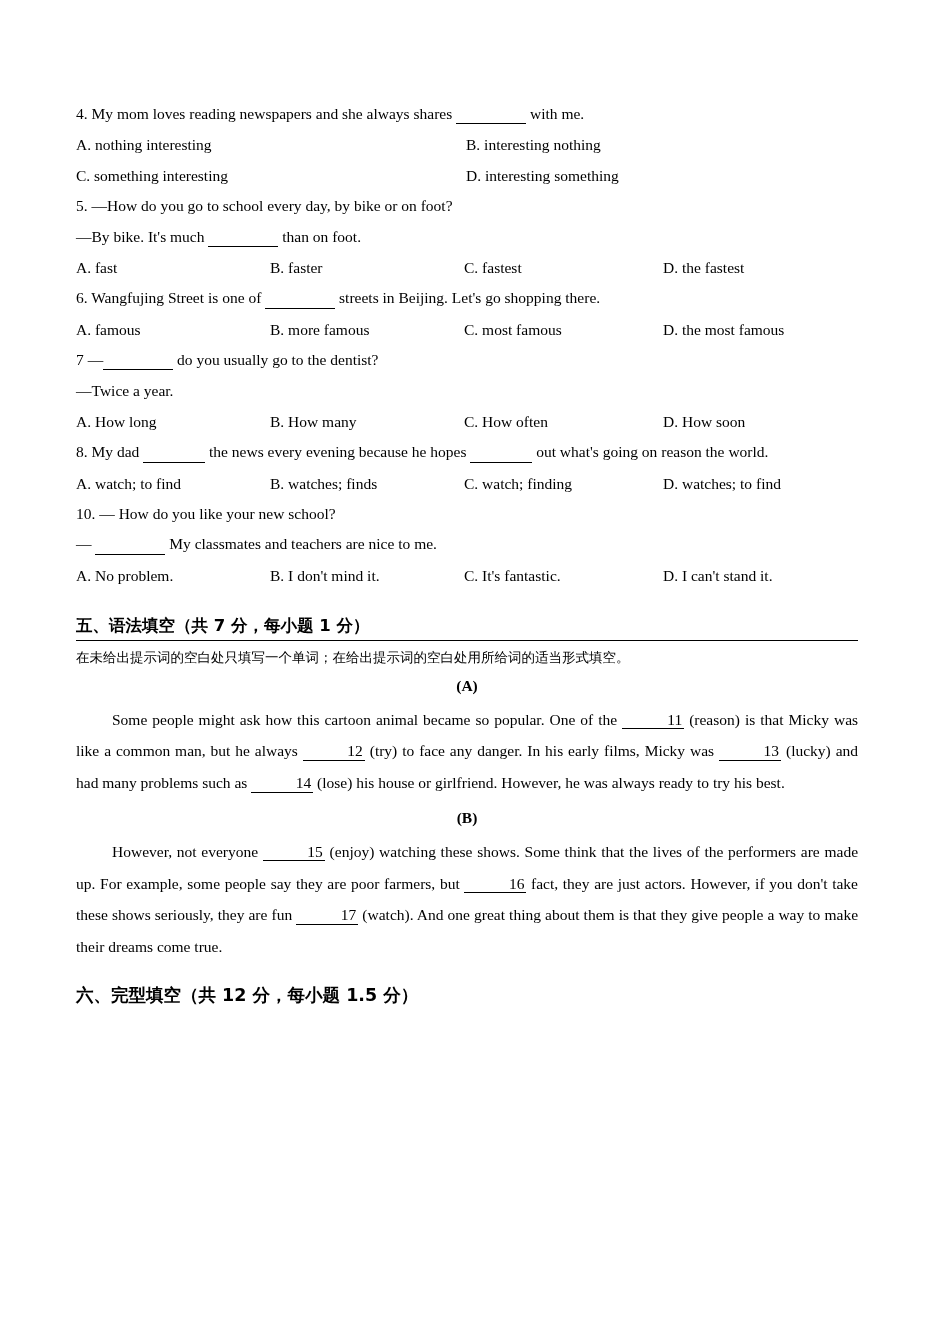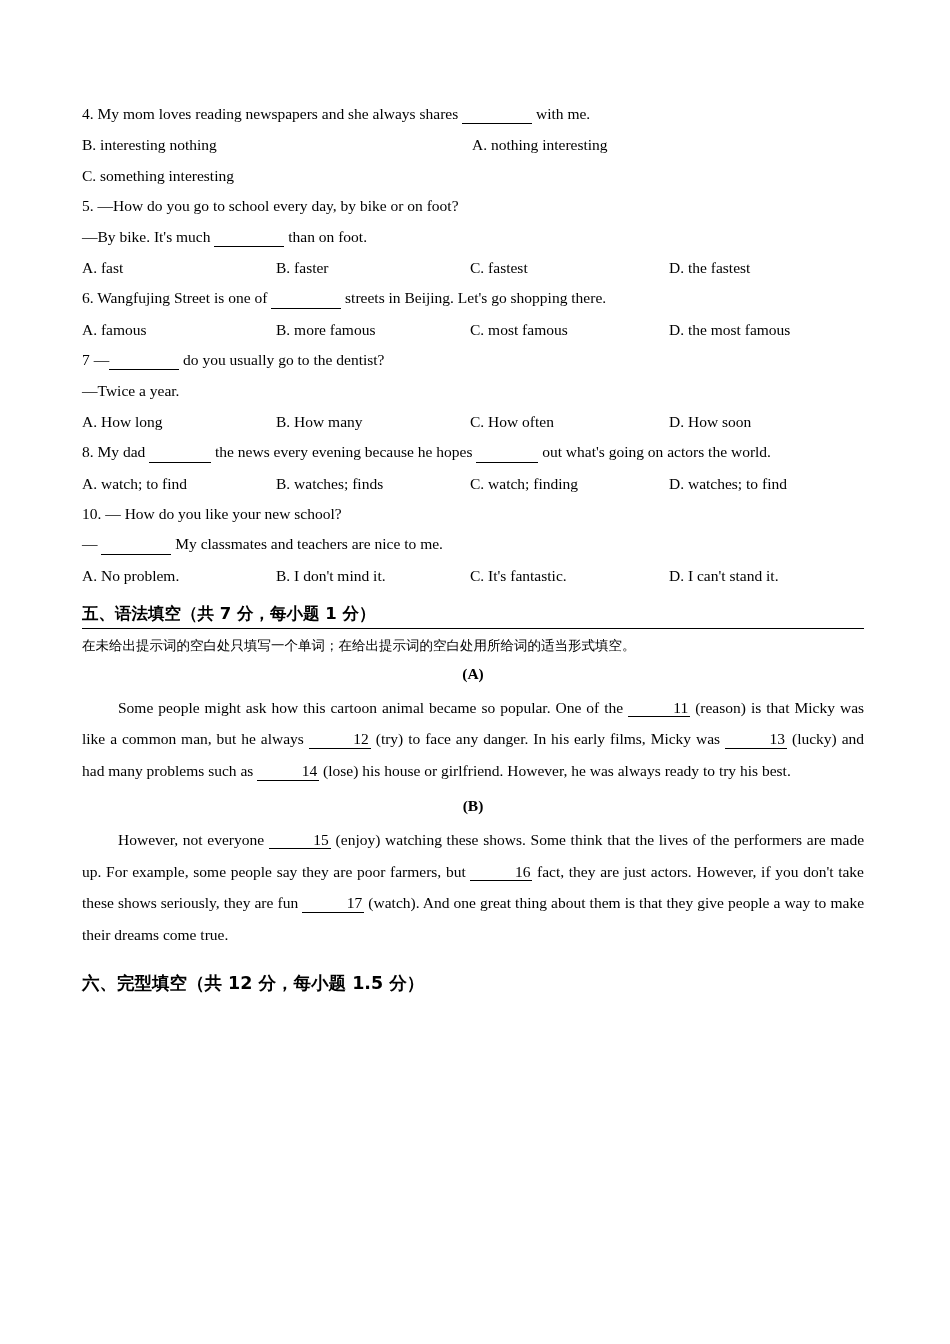--- a/index.html
+++ b/index.html
@@ -16,21 +16,21 @@
   }
   .page {
     position: relative;
     width: 950px;
     height: 1344px;
     padding: 0;
     box-sizing: border-box;
   }
   .content {
     position: absolute;
-    left: 82px;
+    left: 76px;
     top: 104px;
     width: 782px;
   }
 
   
   .q-stem {
     font-size: 15.5px;
     line-height: 1.25;
     margin: 0 0 11px 0;
     white-space: nowrap;
@@ -59,21 +59,21 @@
   .opt-row.four .opt:nth-child(1) { width: 194px; }
   .opt-row.four .opt:nth-child(2) { width: 194px; }
   .opt-row.four .opt:nth-child(3) { width: 199px; }
   .opt-row.four .opt:nth-child(4) { width: 195px; }
 
   
   .section-head {
     font-family: "DejaVu Sans", sans-serif;
     font-weight: bold;
     font-size: 16.5px;
-    margin: 18px 0 3px 0;
+    margin: 30px 0 3px 0;
     letter-spacing: 0;
   }
   .section-underline {
     border-bottom: 1px solid #000;
     width: 782px;
     height: 0;
     margin: 0 0 7px 0;
   }
   .section-note {
     font-family: "DejaVu Sans", sans-serif;
@@ -125,25 +125,26 @@
 <div class="page">
   <div class="content">
 
     <div class="q-stem">
       <span>4.</span>
       <span>My mom loves reading newspapers and she always shares</span>
       <span class="blank-inline" style="width:70px">&nbsp;</span>
       <span>with me.</span>
     </div>
     <div class="opt-row two">
+      <span class="opt">A.  nothing interesting</span>
       <span class="opt">B.  interesting nothing</span>
-      <span class="opt">A.  nothing interesting</span>
     </div>
     <div class="opt-row two">
       <span class="opt">C.  something interesting</span>
+      <span class="opt">D.  interesting something</span>
     </div>
 
     <div class="q-stem">
       <span>5.</span>
       <span>—How do you go to school every day, by bike or on foot?</span>
     </div>
     <div class="q-stem sub">
       <span>—By bike. It's much</span>
       <span class="blank-inline" style="width:70px">&nbsp;</span>
       <span>than on foot.</span>
@@ -182,21 +183,21 @@
       <span class="opt">C.  How often</span>
       <span class="opt">D.  How soon</span>
     </div>
 
     <div class="q-stem">
       <span>8.</span>
       <span>My dad</span>
       <span class="blank-inline" style="width:62px">&nbsp;</span>
       <span>the news every evening because he hopes</span>
       <span class="blank-inline" style="width:62px">&nbsp;</span>
-      <span>out what's going on actors the world.</span>
+      <span>out what's going on reason the world.</span>
     </div>
     <div class="opt-row four">
       <span class="opt">A.  watch; to find</span>
       <span class="opt">B.  watches; finds</span>
       <span class="opt">C.  watch; finding</span>
       <span class="opt">D.  watches; to find</span>
     </div>
 
 
     <div class="q-stem">

